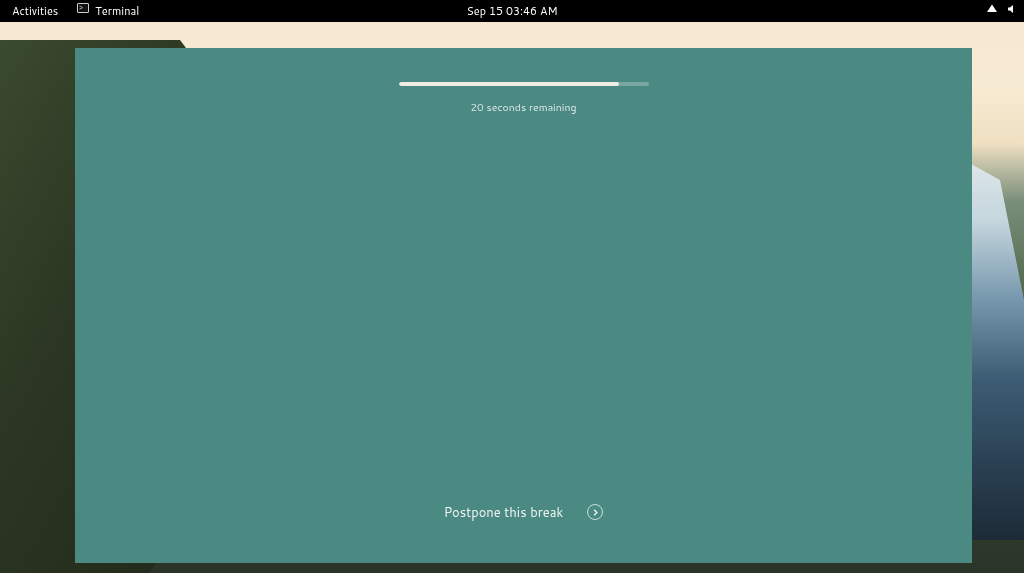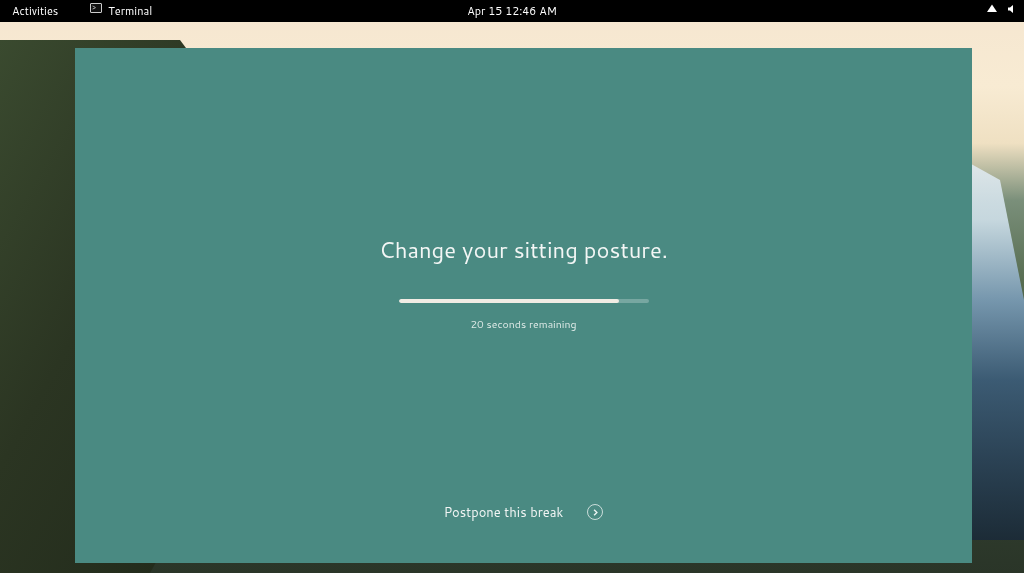--- a/index.html
+++ b/index.html
@@ -68,21 +68,21 @@
       background: #000;
       color: #fff;
       display: flex;
       align-items: center;
       font-size: 11px;
       z-index: 10;
     }
     .panel-left {
       display: flex;
       align-items: center;
-      gap: 32px;
+      gap: 19px;
       padding-left: 12px;
     }
     .panel-activities {
       font-weight: 500;
       cursor: pointer;
     }
     .panel-app {
       display: flex;
       gap: 6px;
       cursor: pointer;
@@ -194,37 +194,36 @@
 <div class="desktop-bg"></div>
 
 <div class="top-panel">
   <div class="panel-left">
     <div class="panel-activities">Activities</div>
     <div class="panel-app">
       <span class="terminal-icon"></span>
       <span>Terminal</span>
     </div>
   </div>
-  <div class="panel-center">Apr 15  12:46 AM</div>
+  <div class="panel-center">Sep 15  03:46 AM</div>
   <div class="panel-right">
     <span>
       <svg viewBox="0 0 24 24">
           <path d="M12 3 L22 18 L2 18 Z"></path>
         </svg>
     </span>
     <span>
       <svg viewBox="0 0 24 24">
           <path d="M4 9v6h4l6 5V4l-6 5H4z"></path>
         </svg>
     </span>
   </div>
 </div>
 
 <div class="break-card">
-  <div class="break-message">Change your sitting posture.</div>
   <div class="progress-wrap">
     <div class="progress-fill" style="width: 88%;"></div>
   </div>
   <div class="remaining">20 seconds remaining</div>
   <div class="postpone">
     <span>Postpone this break</span>
     <span class="chevron-icon">
       <svg viewBox="0 0 10 10">
           <path d="M3 1 L7 5 L3 9"></path>
         </svg>

